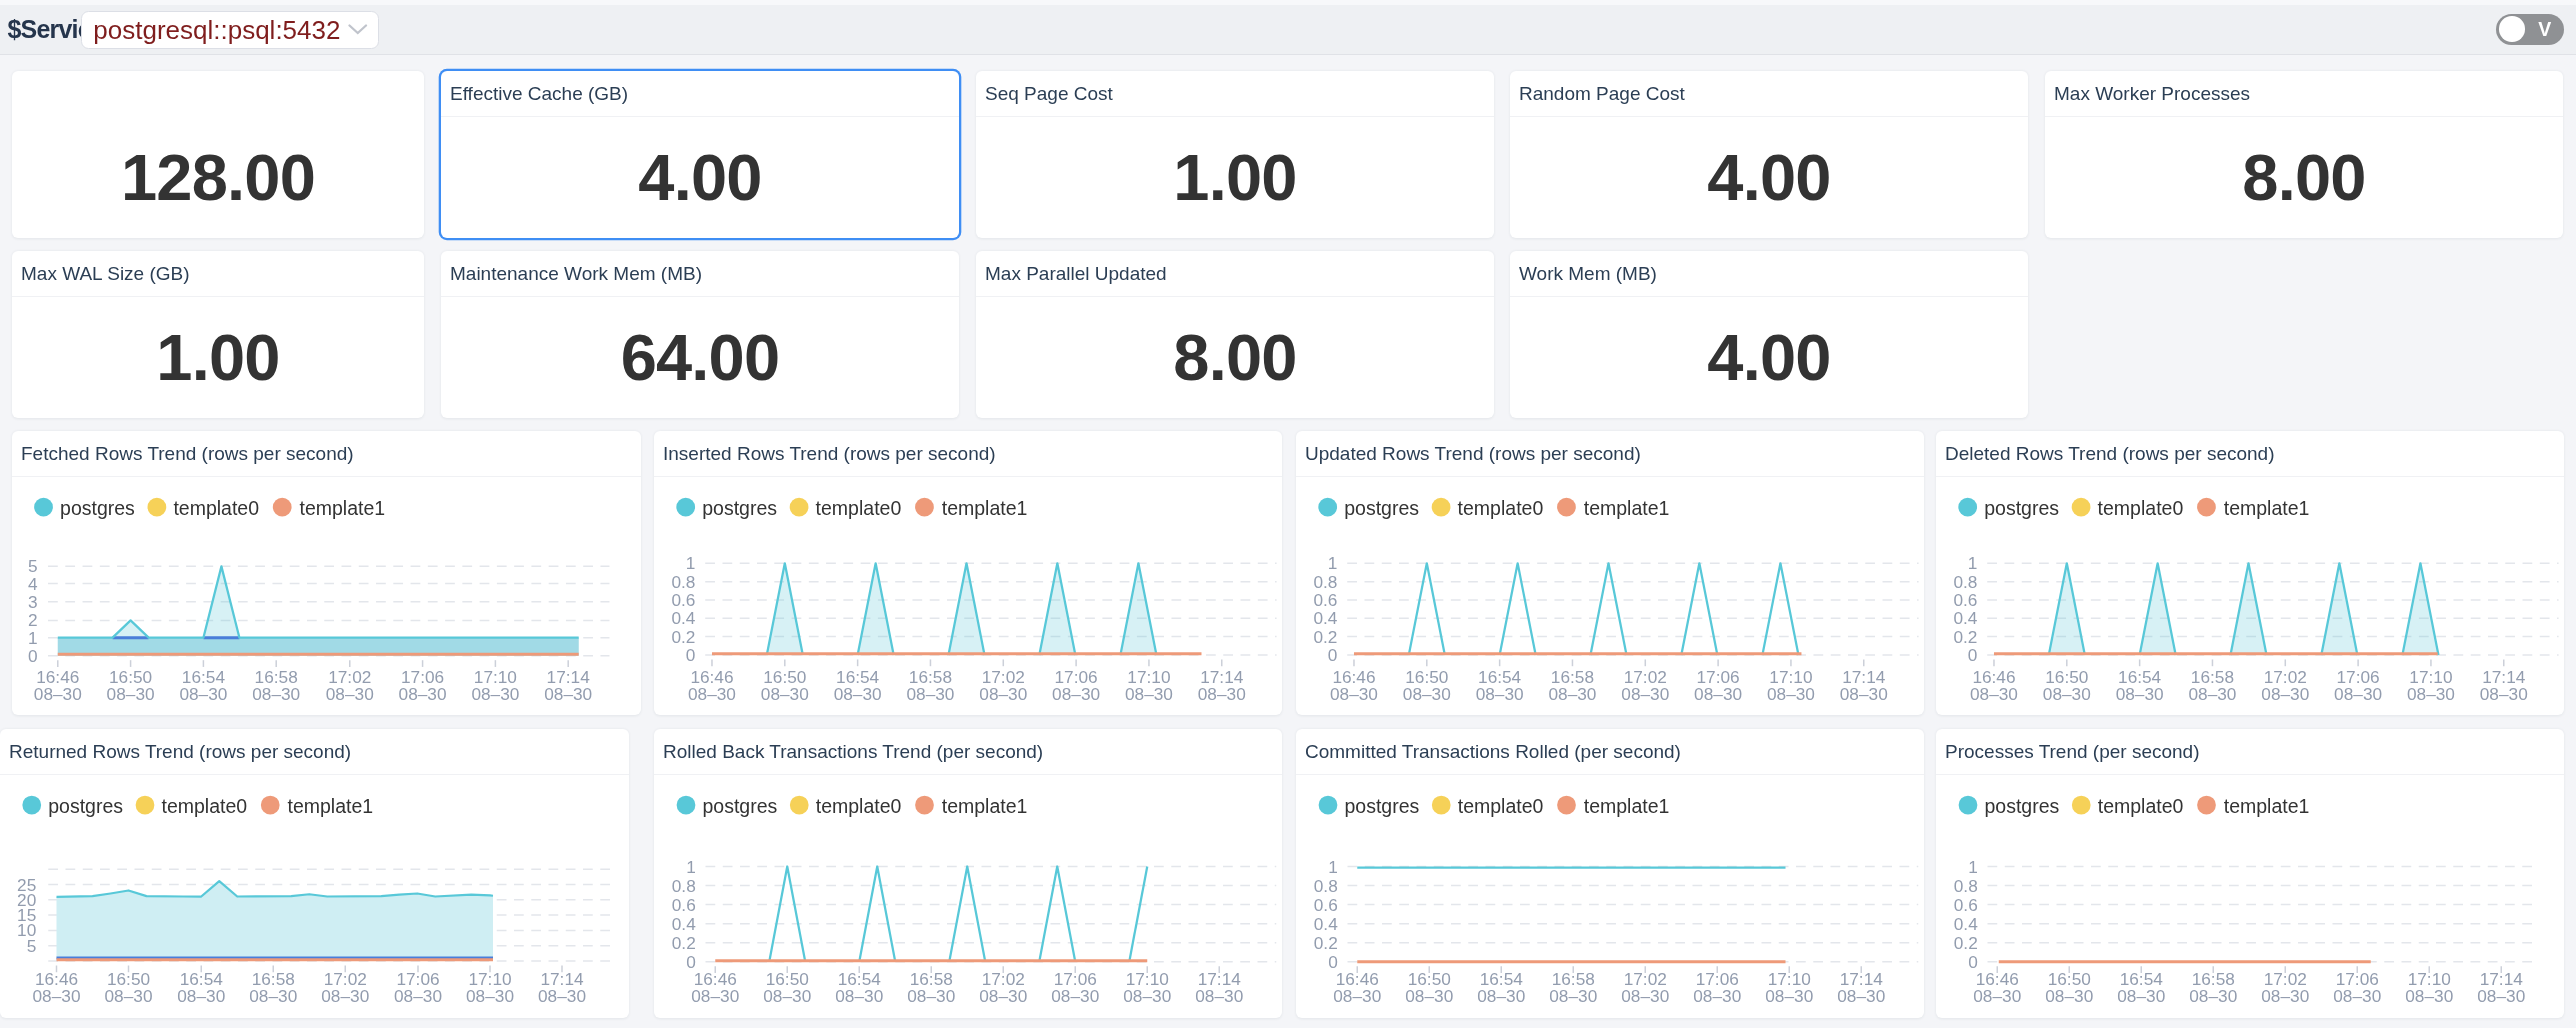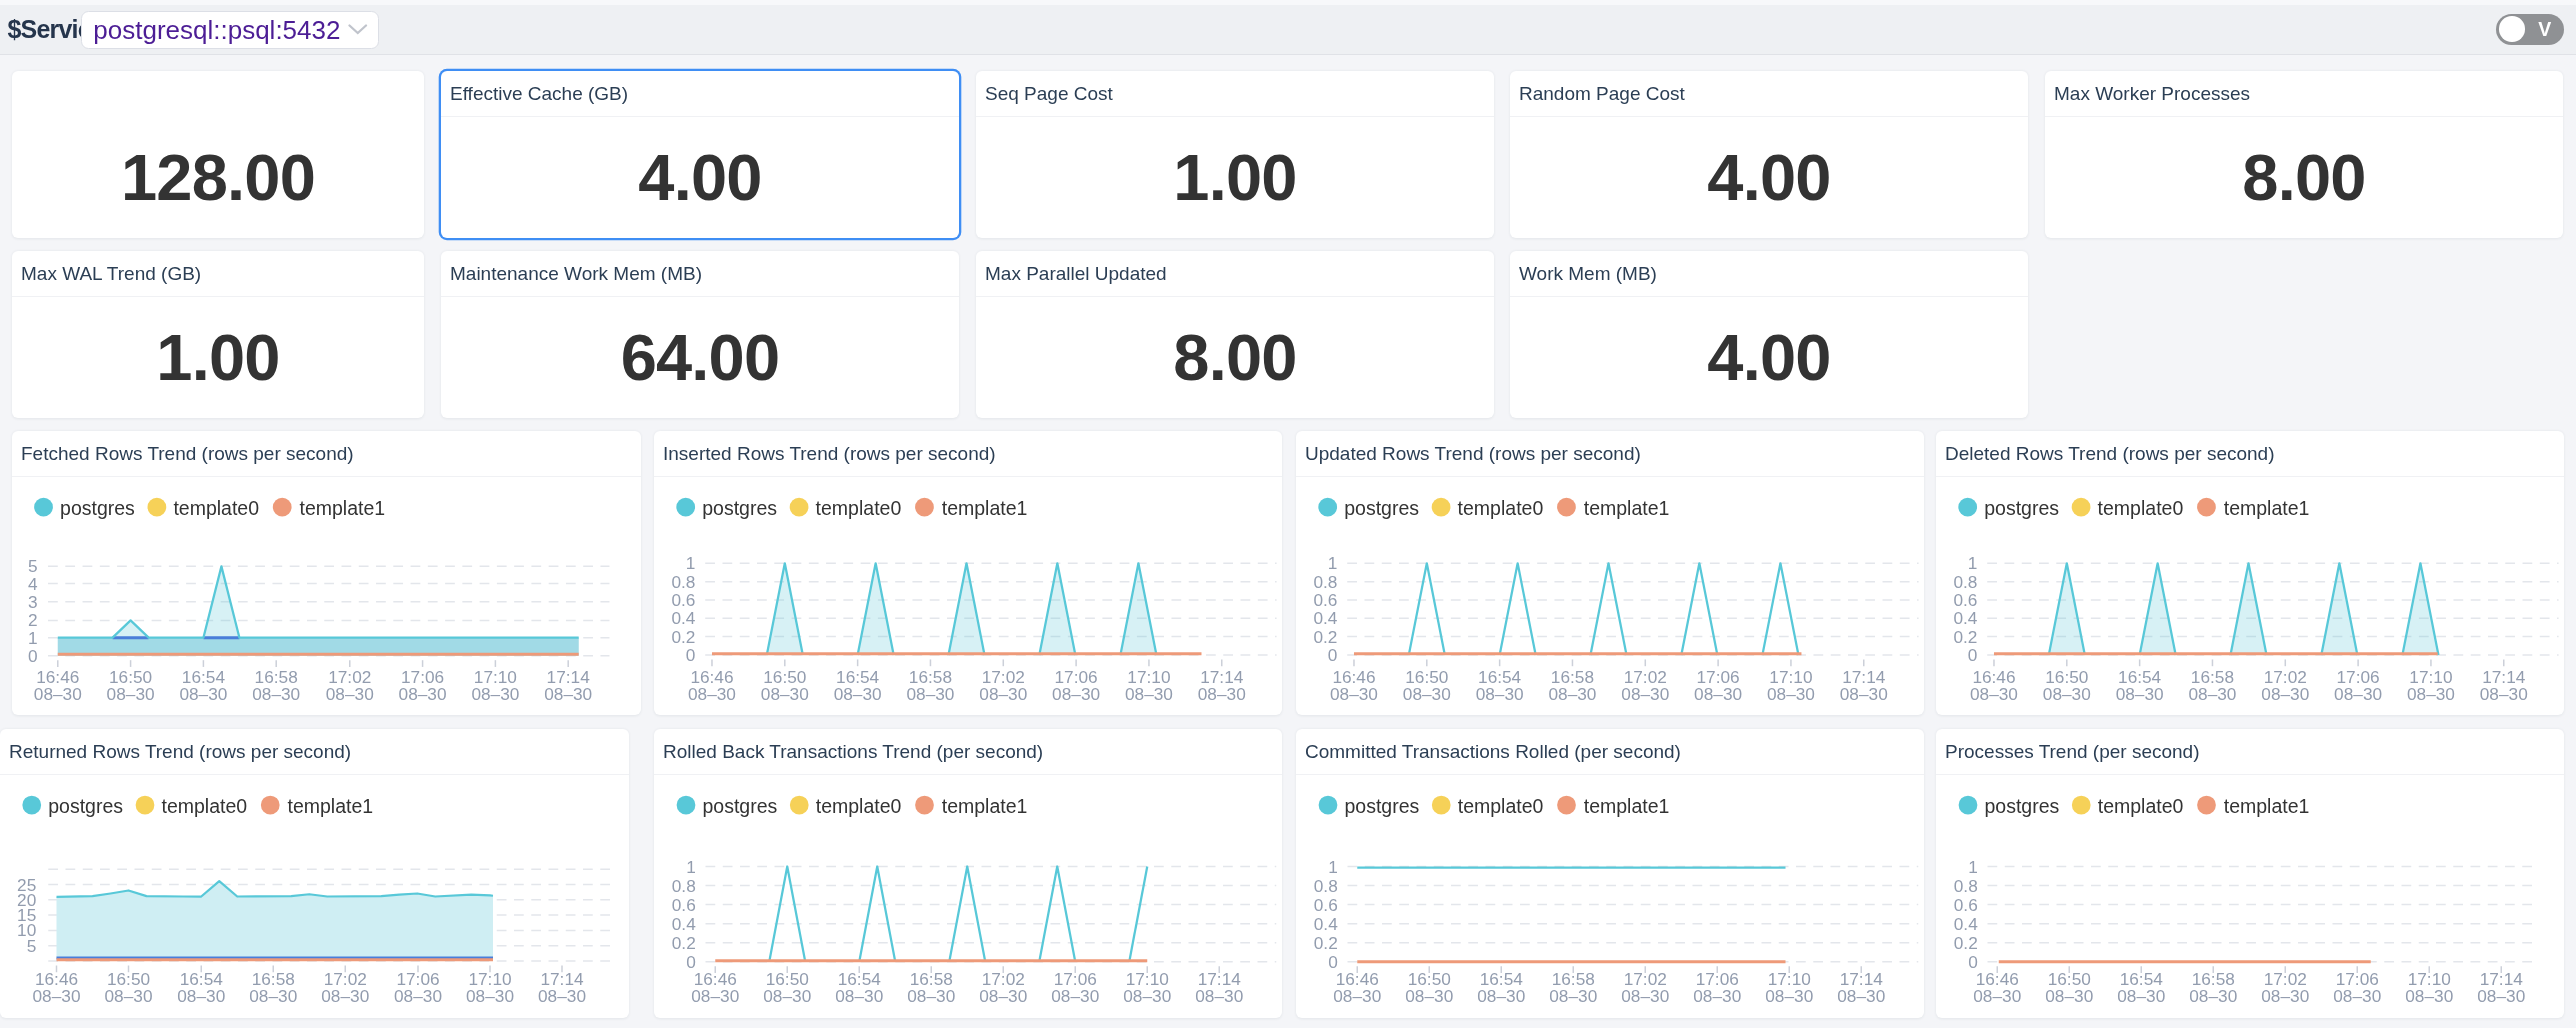--- a/index.html
+++ b/index.html
@@ -1,21 +1,21 @@
 <!DOCTYPE html>
 <html style="font-size:12px"><head><meta charset="utf-8">
 <style>
 * { margin:0; padding:0; box-sizing:border-box; }
 html,body { width:2576px; height:1029px; overflow:hidden; }
 body { font-family:"Liberation Sans", sans-serif; background:#f4f5f8; position:relative; }
 .topstrip { position:absolute; left:0; top:0; width:100%; height:5.3px; background:#f7f8fa; }
 .toolbar { position:absolute; left:0; top:5.3px; width:100%; height:50px; background:#eef0f3; border-bottom:1.5px solid #e0e2e7; }
 .tlabel { position:absolute; left:7.5px; top:0; height:48px; line-height:48px; font-size:25px; font-weight:700; letter-spacing:-0.8px; color:#25354c; }
 .select { position:absolute; left:81px; top:5.3px; width:298px; height:38px; background:#fff; border:1.5px solid #dcdfe6; border-radius:7.5px; }
-.select .txt { position:absolute; left:11.3px; top:0; height:35px; line-height:37px; font-size:26px; color:#4c1d95; }
+.select .txt { position:absolute; left:11.3px; top:0; height:35px; line-height:37px; font-size:26px; color:#7f1d1d; }
 .toggle { position:absolute; right:12px; top:8.3px; width:68px; height:31px; background:#8f9194; border-radius:16px; }
 .toggle .knob { position:absolute; left:3px; top:2.6px; width:25.5px; height:25.5px; background:#fff; border-radius:50%; }
 .toggle .v { position:absolute; right:12.8px; top:0; height:31px; line-height:31px; font-size:19.5px; font-weight:700; color:#fff; }
 .card { position:absolute; background:#fff; border-radius:6px; box-shadow:0 0.8px 3px rgba(31,45,61,0.08); }
 .card.active { box-shadow:0 0 0 2.3px #3f8ef4; }
 .card .hd { height:46px; line-height:45px; border-bottom:1.5px solid #f0f1f4; padding-left:9px; font-size:19px; color:#2b3e54; white-space:nowrap; overflow:hidden; }
 .card .val { position:absolute; left:0; right:0; top:46px; bottom:0; display:flex; align-items:center; justify-content:center; font-size:65px; font-weight:700; letter-spacing:-0.8px; color:#333; }
 .card .chart { position:absolute; left:0; right:0; top:46px; bottom:0; }
 svg text { font-family:"Liberation Sans", sans-serif; }
 </style></head>
@@ -47,21 +47,21 @@
   </div>
 <div class="card" style="left:1510px;top:71px;width:518px;height:167px">
     <div class="hd">Random Page Cost</div>
     <div class="val">4.00</div>
   </div>
 <div class="card" style="left:2045px;top:71px;width:518px;height:167px">
     <div class="hd">Max Worker Processes</div>
     <div class="val">8.00</div>
   </div>
 <div class="card" style="left:12px;top:251px;width:412px;height:167px">
-    <div class="hd">Max WAL Trend (GB)</div>
+    <div class="hd">Max WAL Size (GB)</div>
     <div class="val">1.00</div>
   </div>
 <div class="card" style="left:441px;top:251px;width:518px;height:167px">
     <div class="hd">Maintenance Work Mem (MB)</div>
     <div class="val">64.00</div>
   </div>
 <div class="card" style="left:976px;top:251px;width:518px;height:167px">
     <div class="hd">Max Parallel Updated</div>
     <div class="val">8.00</div>
   </div>

